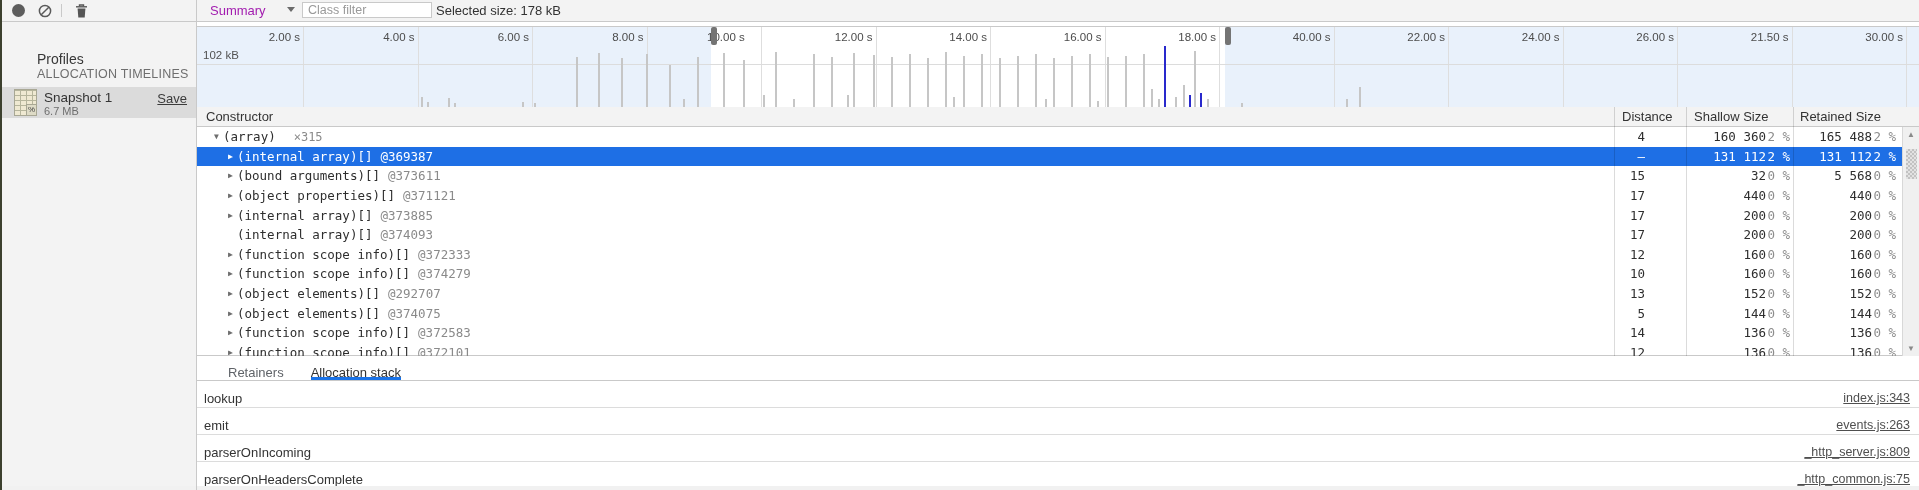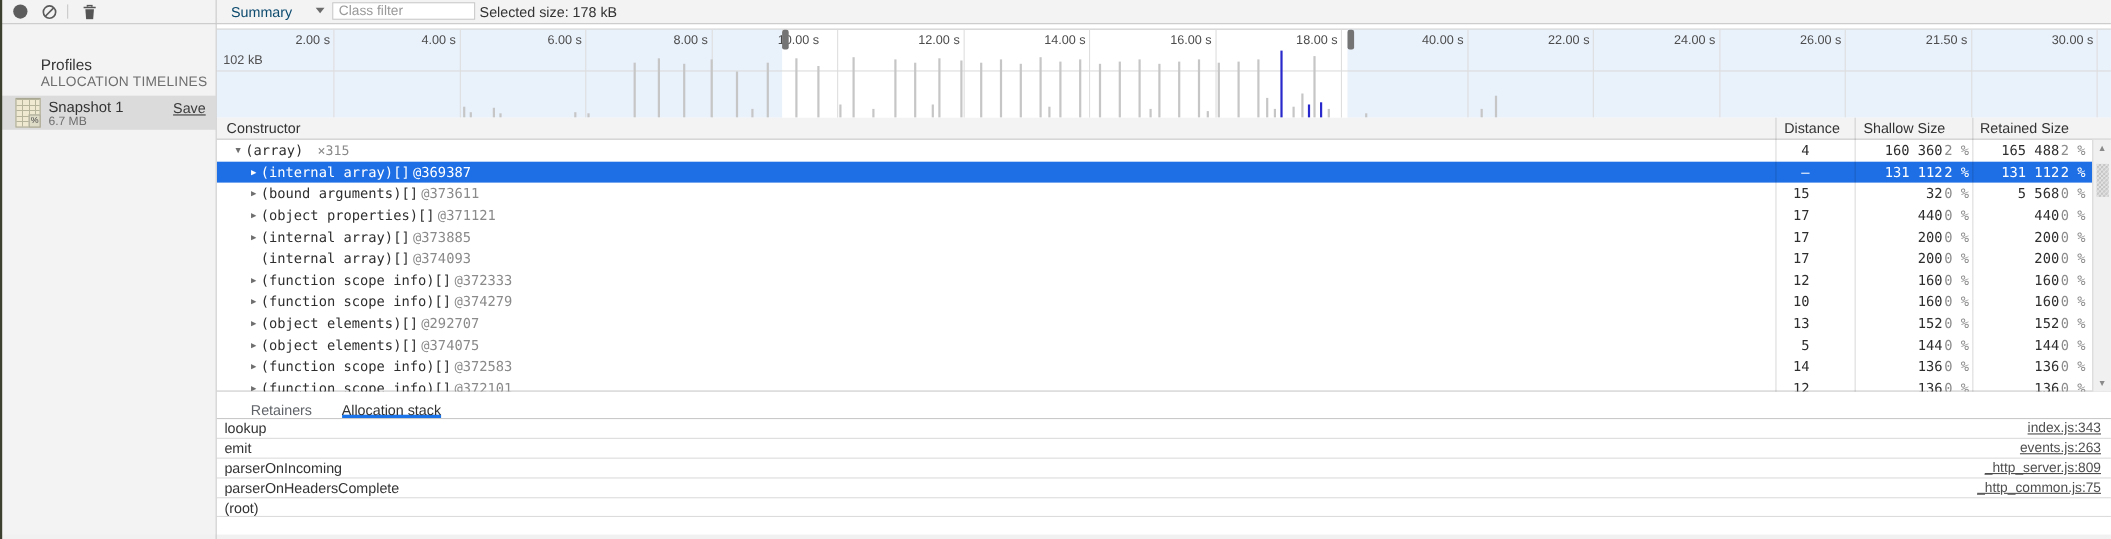--- a/index.html
+++ b/index.html
@@ -9,21 +9,21 @@
   .edge{position:absolute;left:0;top:0;width:2px;height:490px;background:#3c402e;z-index:50;}
   
   .toolbar{position:absolute;left:0;top:0;width:1919px;height:21px;background:#f3f3f3;
            border-bottom:1px solid #c9c9c9;z-index:10;}
   .tb-icon{position:absolute;top:3px;cursor:pointer;}
   .rec{left:12px;width:13px;height:13px;border-radius:50%;background:#5d5d5d;top:4px;}
   .ban{left:38px;top:3.5px;}
   .tb-sep{position:absolute;left:61px;top:4px;width:1px;height:13px;background:#c9c9c9;}
   .trash{left:75px;top:3.5px;}
   .tb-main{position:absolute;left:196px;top:0;height:21px;right:0;}
-  .summary{position:absolute;left:14px;top:3px;font-size:13px;color:#0c4a6e;cursor:pointer;}
+  .summary{position:absolute;left:14px;top:3px;font-size:13px;color:#a21caf;cursor:pointer;}
   .dd-arrow{position:absolute;left:91px;top:7px;width:0;height:0;border-left:4px solid transparent;
             border-right:4px solid transparent;border-top:5px solid #6b6b6b;}
   .classfilter{position:absolute;left:106px;top:2px;width:118px;height:14px;border:1px solid #c9c9c9;
                font-family:"Liberation Sans",sans-serif;font-size:12.5px;padding:0 5px;color:#333;}
   .classfilter::placeholder{color:#9a9a9a;}
   .selsize{position:absolute;left:240px;top:3px;font-size:13px;color:#333;}
   
   .sidebar{position:absolute;left:0;top:21px;width:196px;height:469px;background:#f3f3f3;}
   .profiles{position:absolute;left:37px;top:30px;font-size:14px;color:#383838;}
   .sect{position:absolute;left:37px;top:46px;font-size:12.5px;color:#6e6e6e;letter-spacing:.2px;}
@@ -56,21 +56,21 @@
          border-bottom:1px solid #c9c9c9;font-size:13px;color:#333;}
   .ghead span{position:absolute;top:2px;cursor:pointer;}
   .colline{position:absolute;top:0;height:249px;width:1px;background:rgba(0,0,0,0.14);z-index:3;}
   .growsbox{position:absolute;left:0;top:20px;width:1722px;height:229px;overflow:hidden;}
   .grow{position:absolute;left:0;width:1705px;height:19.6px;font-family:"DejaVu Sans Mono",monospace;
         font-size:12.5px;color:#2e2e2e;cursor:default;}
   .grow.sel{background:#1e6fe5;color:#fff;}
   .cwrap{position:absolute;left:0;top:0;height:100%;display:flex;align-items:center;}
   .arrow{display:inline-block;width:13px;font-size:8px;color:#6e6e6e;text-align:center;flex:none;}
   .grow.sel .arrow{color:#fff;}
-  .cid{margin-left:3px;color:#8a8a8a;}
+  .cid{margin-left:8px;color:#8a8a8a;}
   .ccount{margin-left:10px;color:#8a8a8a;font-size:12px;}
   .grow.sel .cid,.grow.sel .ccount,.grow.sel .pct{color:#fff;}
   .cell{position:absolute;top:0;height:100%;display:flex;align-items:center;}
   .dist{left:1417px;width:72px;justify-content:flex-end;padding-right:41px;box-sizing:border-box;}
   .shal{left:1490px;width:106px;}
   .ret{left:1597px;width:105px;}
   .num{flex:1;text-align:right;}
   .pct{width:27px;text-align:right;color:#8d8d8d;padding-right:3px;box-sizing:border-box;}
   
   .sbar{position:absolute;left:1705px;top:20px;width:17px;height:229px;background:#f0f0f0;
@@ -82,21 +82,21 @@
                            linear-gradient(45deg,#c2c2c2 25%,#e2e2e2 25%,#e2e2e2 75%,#c2c2c2 75%);
           background-size:4px 4px;background-position:0 0,2px 2px;}
   
   .tabsbar{position:absolute;left:197px;top:357px;width:1722px;height:24px;background:#fff;
            border-bottom:1px solid #c9c9c9;display:flex;align-items:stretch;padding-left:31px;box-sizing:border-box;}
   .tab{display:flex;align-items:center;font-size:13px;color:#5f6368;margin-right:27px;cursor:pointer;
        border-bottom:3px solid transparent;padding-top:11px;box-sizing:border-box;}
   .tab.active{color:#333;border-bottom-color:#1a73e8;}
   .frames{position:absolute;left:197px;top:381px;width:1722px;}
   .frame{position:relative;height:16.9px;border-bottom:1px solid #dcdcdc;display:flex;align-items:center;
-         justify-content:space-between;padding:0 9px 0 7px;font-size:13px;color:#333;}
+         justify-content:space-between;padding:0 9px 0 7px;font-size:13px;color:#333;margin-top:9px;}
   .floc{color:#4f4f4f;text-decoration:underline;cursor:pointer;font-size:12.5px;}
   .bottomstrip{position:absolute;left:0;top:486px;width:1919px;height:4px;background:#f1f1f1;}
 </style>
 </head>
 <body>
 
 <div class="app">
   <div class="edge"></div>
 
   <div class="toolbar">

